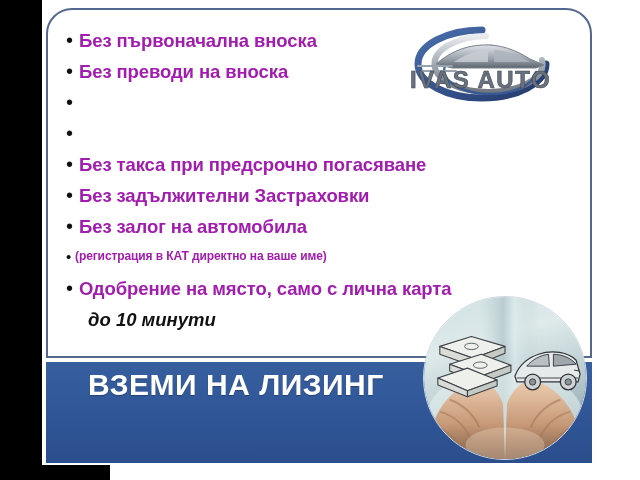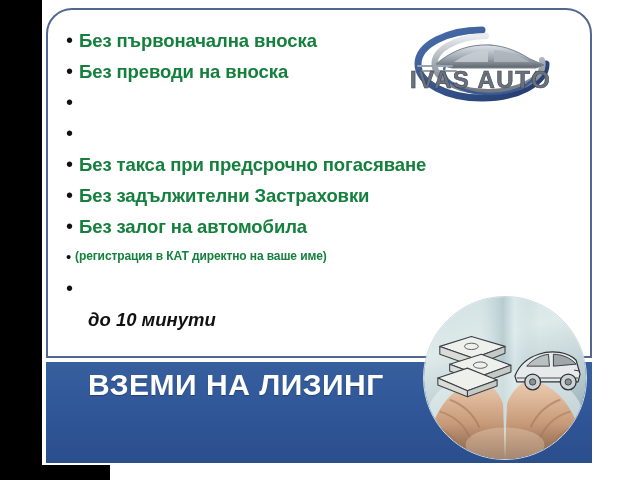--- a/index.html
+++ b/index.html
@@ -57,21 +57,21 @@
   }
   .bullet-dot {
     color: #111111;
     font-size: 20px;
     line-height: 29px;
     width: 13px;
     flex: 0 0 13px;
     text-align: left;
   }
   .bullet-text {
-    color: #15803d;
+    color: #a21caf;
     font-weight: bold;
     font-size: 18.5px;
     line-height: 29px;
     letter-spacing: -0.1px;
     white-space: nowrap;
     text-align: right;
   }
   .bullet-row.small .bullet-text {
     font-size: 12px;
     line-height: 27px;
@@ -213,20 +213,21 @@
     <div class="bullet-row">
       <span class="bullet-dot">•</span>
       <span class="bullet-text">Без залог на автомобила</span>
     </div>
     <div class="bullet-row small">
       <span class="bullet-dot">•</span>
       <span class="bullet-text">(регистрация в КАТ директно на ваше име)</span>
     </div>
     <div class="bullet-row tall">
       <span class="bullet-dot">•</span>
+      <span class="bullet-text">Одобрение на място, само с лична карта</span>
     </div>
     <div class="cont-line">до 10 минути</div>
   </div>
 
   <div class="banner"></div>
   <div class="banner-text">ВЗЕМИ НА ЛИЗИНГ</div>
 
   <div class="photo">
     <svg class="photo-svg" viewBox="0 0 164 164" xmlns="http://www.w3.org/2000/svg">
       <defs>

